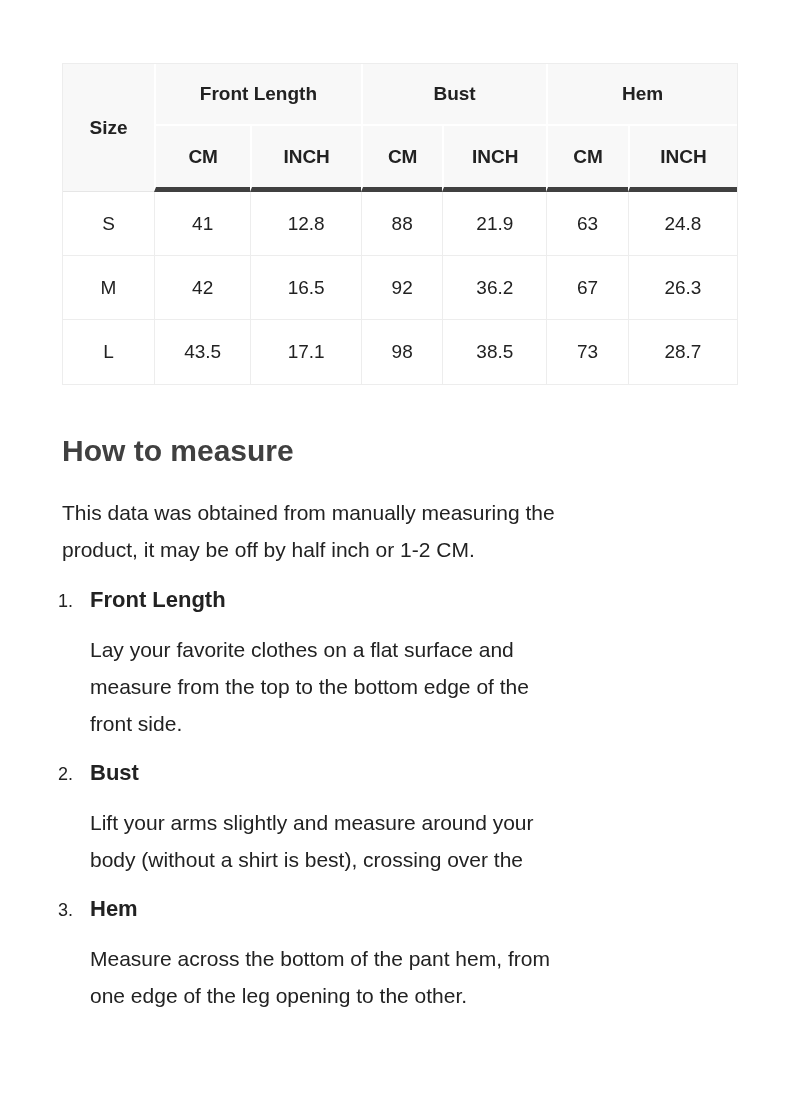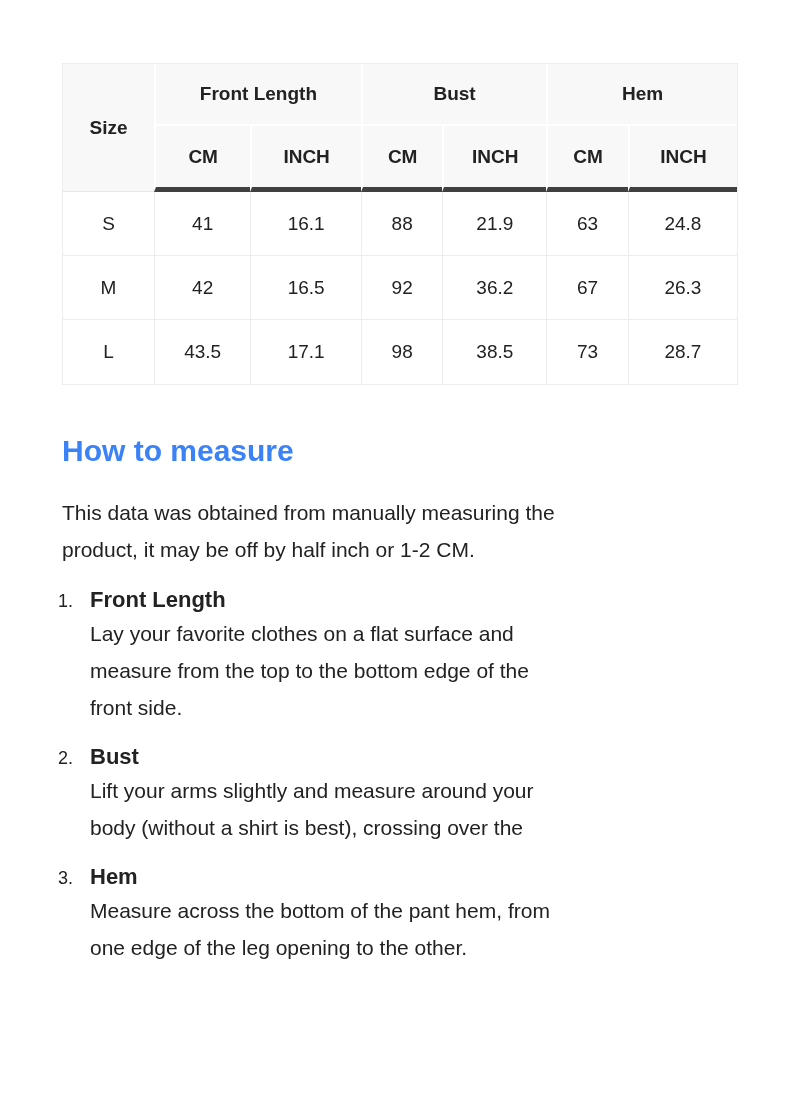--- a/index.html
+++ b/index.html
@@ -53,21 +53,21 @@
   }
   .size-table td:first-child { border-left: 0; }
   .size-table tbody tr:last-child td { border-bottom: 0; }
 
   
   .section-heading {
     margin: 48px 0 0 0;
     font-size: 30px;
     line-height: 35px;
     font-weight: bold;
-    color: #3b82f6;
+    color: #404040;
   }
   .intro {
     margin: 26px 0 8px 0;
     font-size: 21px;
     line-height: 37px;
   }
   .measure-list { margin-top: 17px; }
   .measure-item {
     display: flex;
     align-items: baseline;
@@ -80,21 +80,21 @@
     font-size: 18px;
     line-height: 30px;
   }
   .item-content { flex: 1; }
   .item-title {
     font-size: 22px;
     line-height: 30px;
     font-weight: bold;
   }
   .item-desc {
-    margin-top: 0;
+    margin-top: 16px;
     font-size: 21px;
     line-height: 37px;
   }
 </style>
 </head>
 <body>
 
 <div class="page">
 
   <table class="size-table">
@@ -120,21 +120,21 @@
         <th class="sub-th">CM</th>
         <th class="sub-th">INCH</th>
         <th class="sub-th">CM</th>
         <th class="sub-th">INCH</th>
       </tr>
     </thead>
     <tbody>
       <tr>
         <td>S</td>
         <td>41</td>
-        <td>16.1</td>
+        <td>12.8</td>
         <td>88</td>
         <td>21.9</td>
         <td>63</td>
         <td>24.8</td>
       </tr>
       <tr>
         <td>M</td>
         <td>42</td>
         <td>16.5</td>
         <td>92</td>

